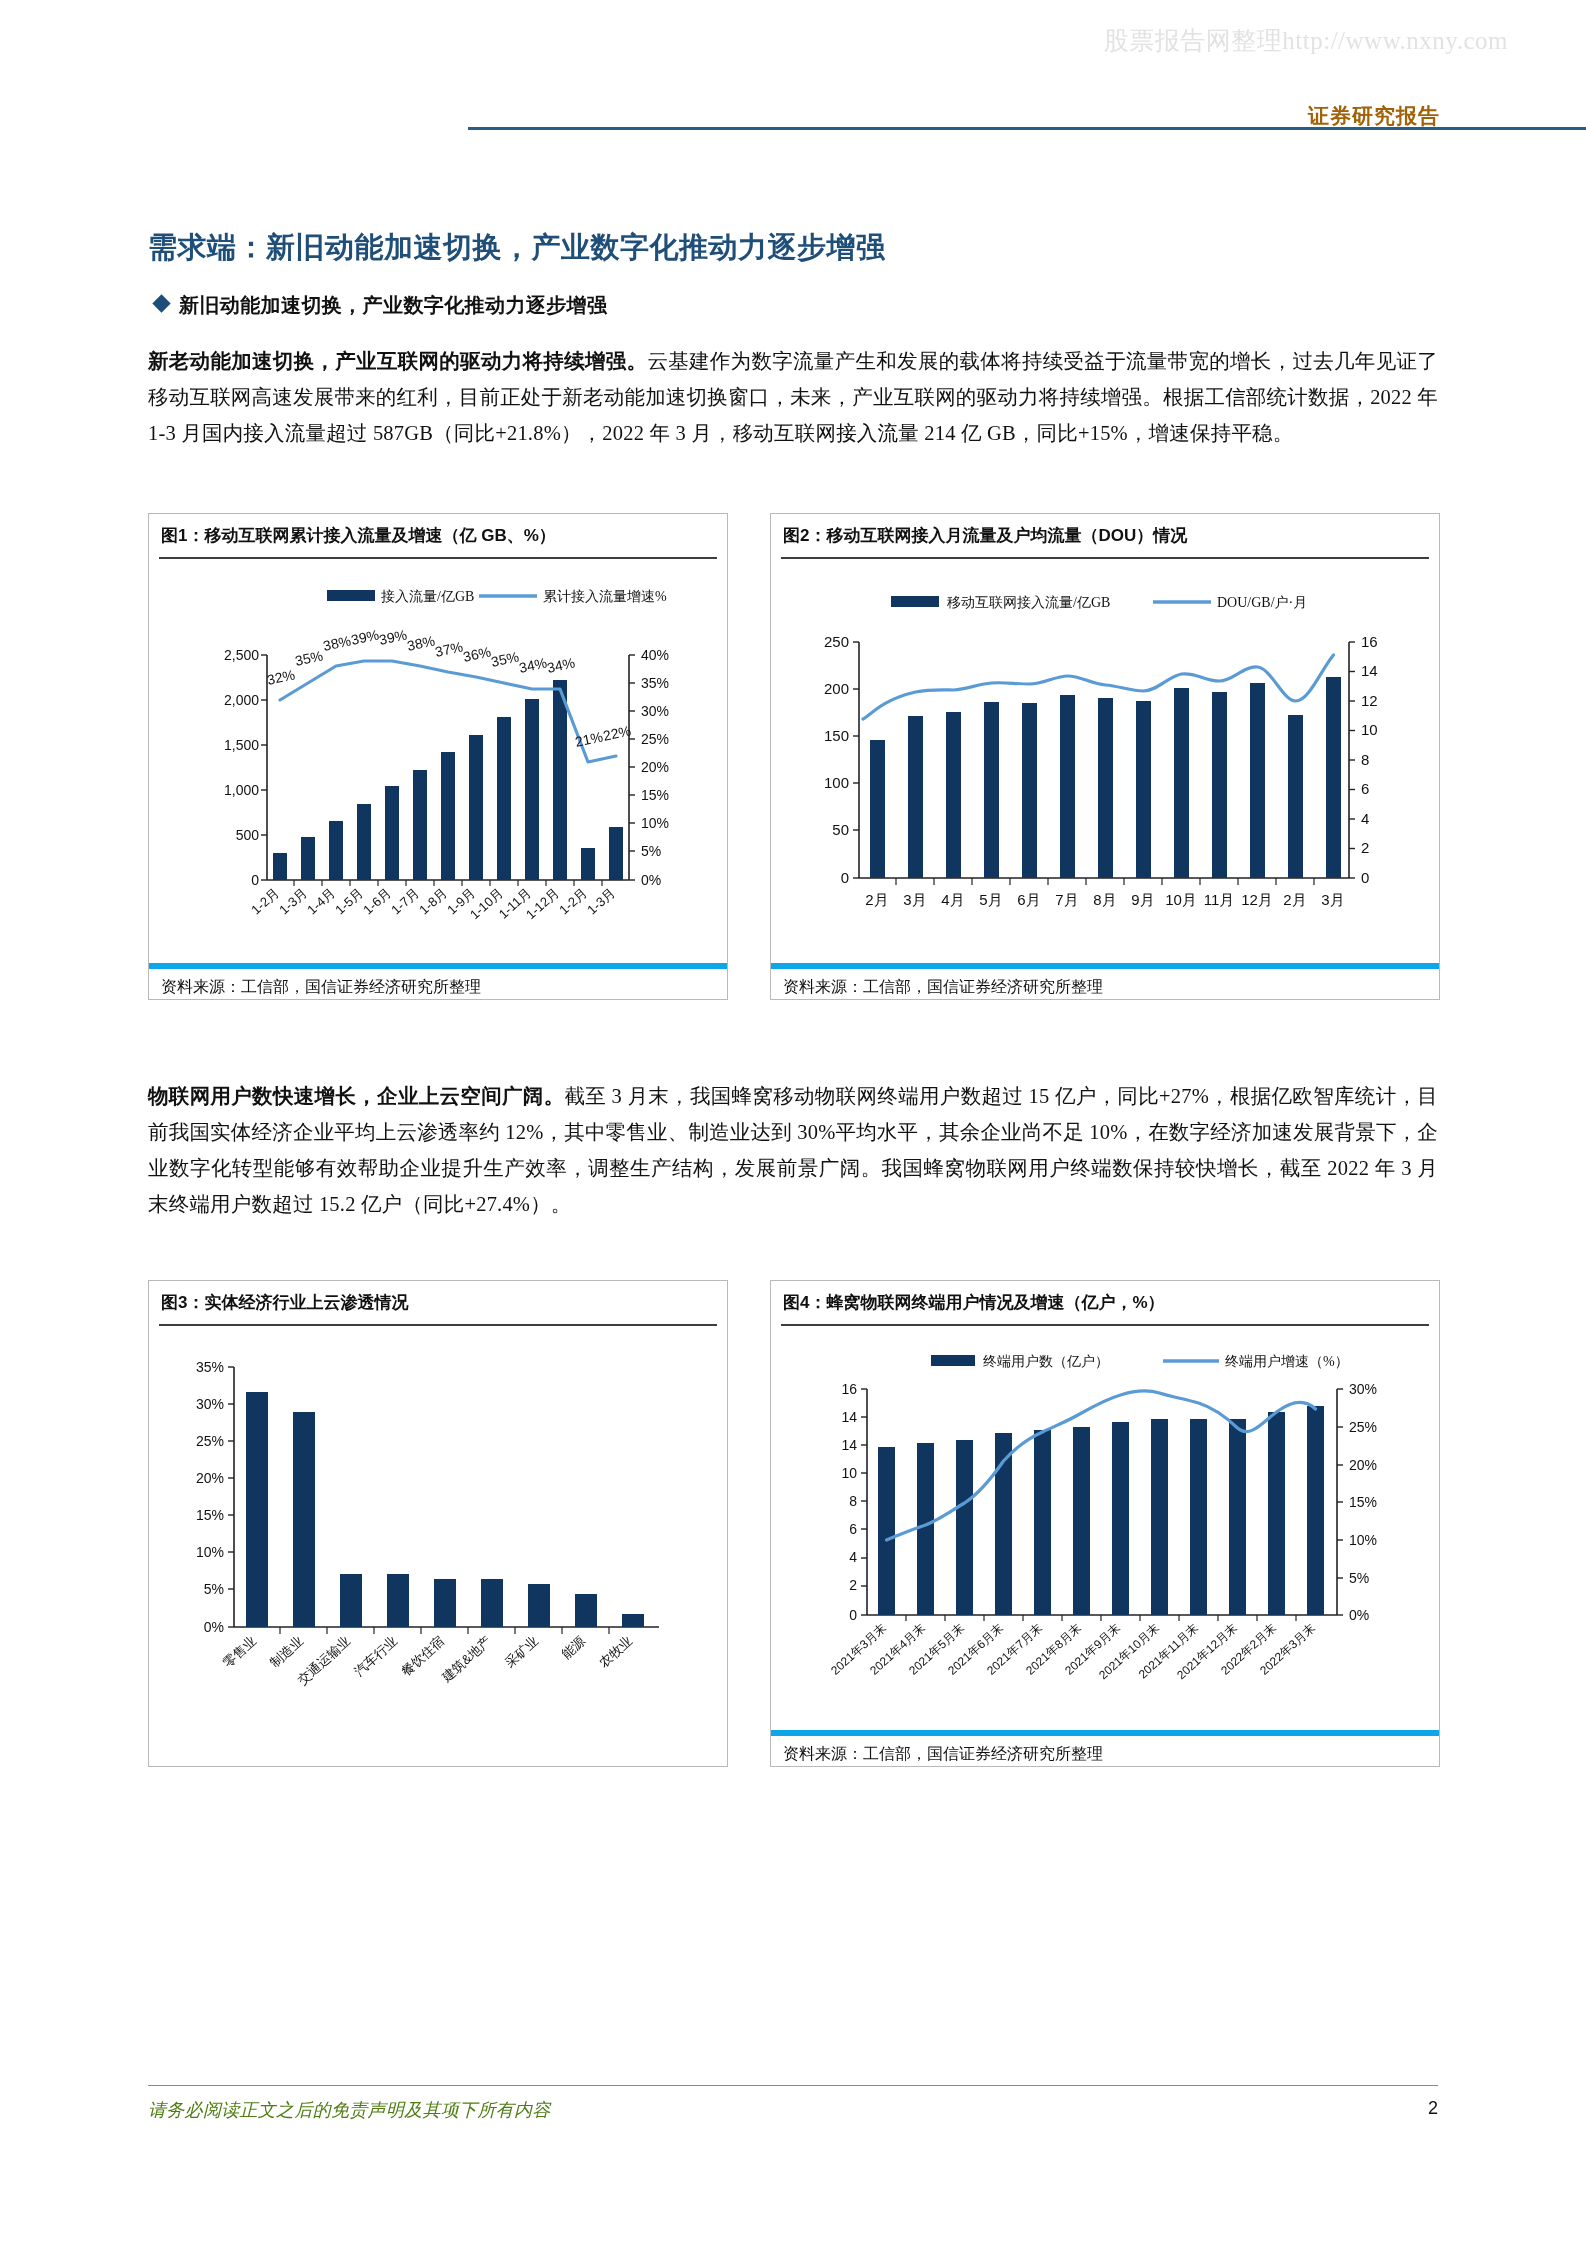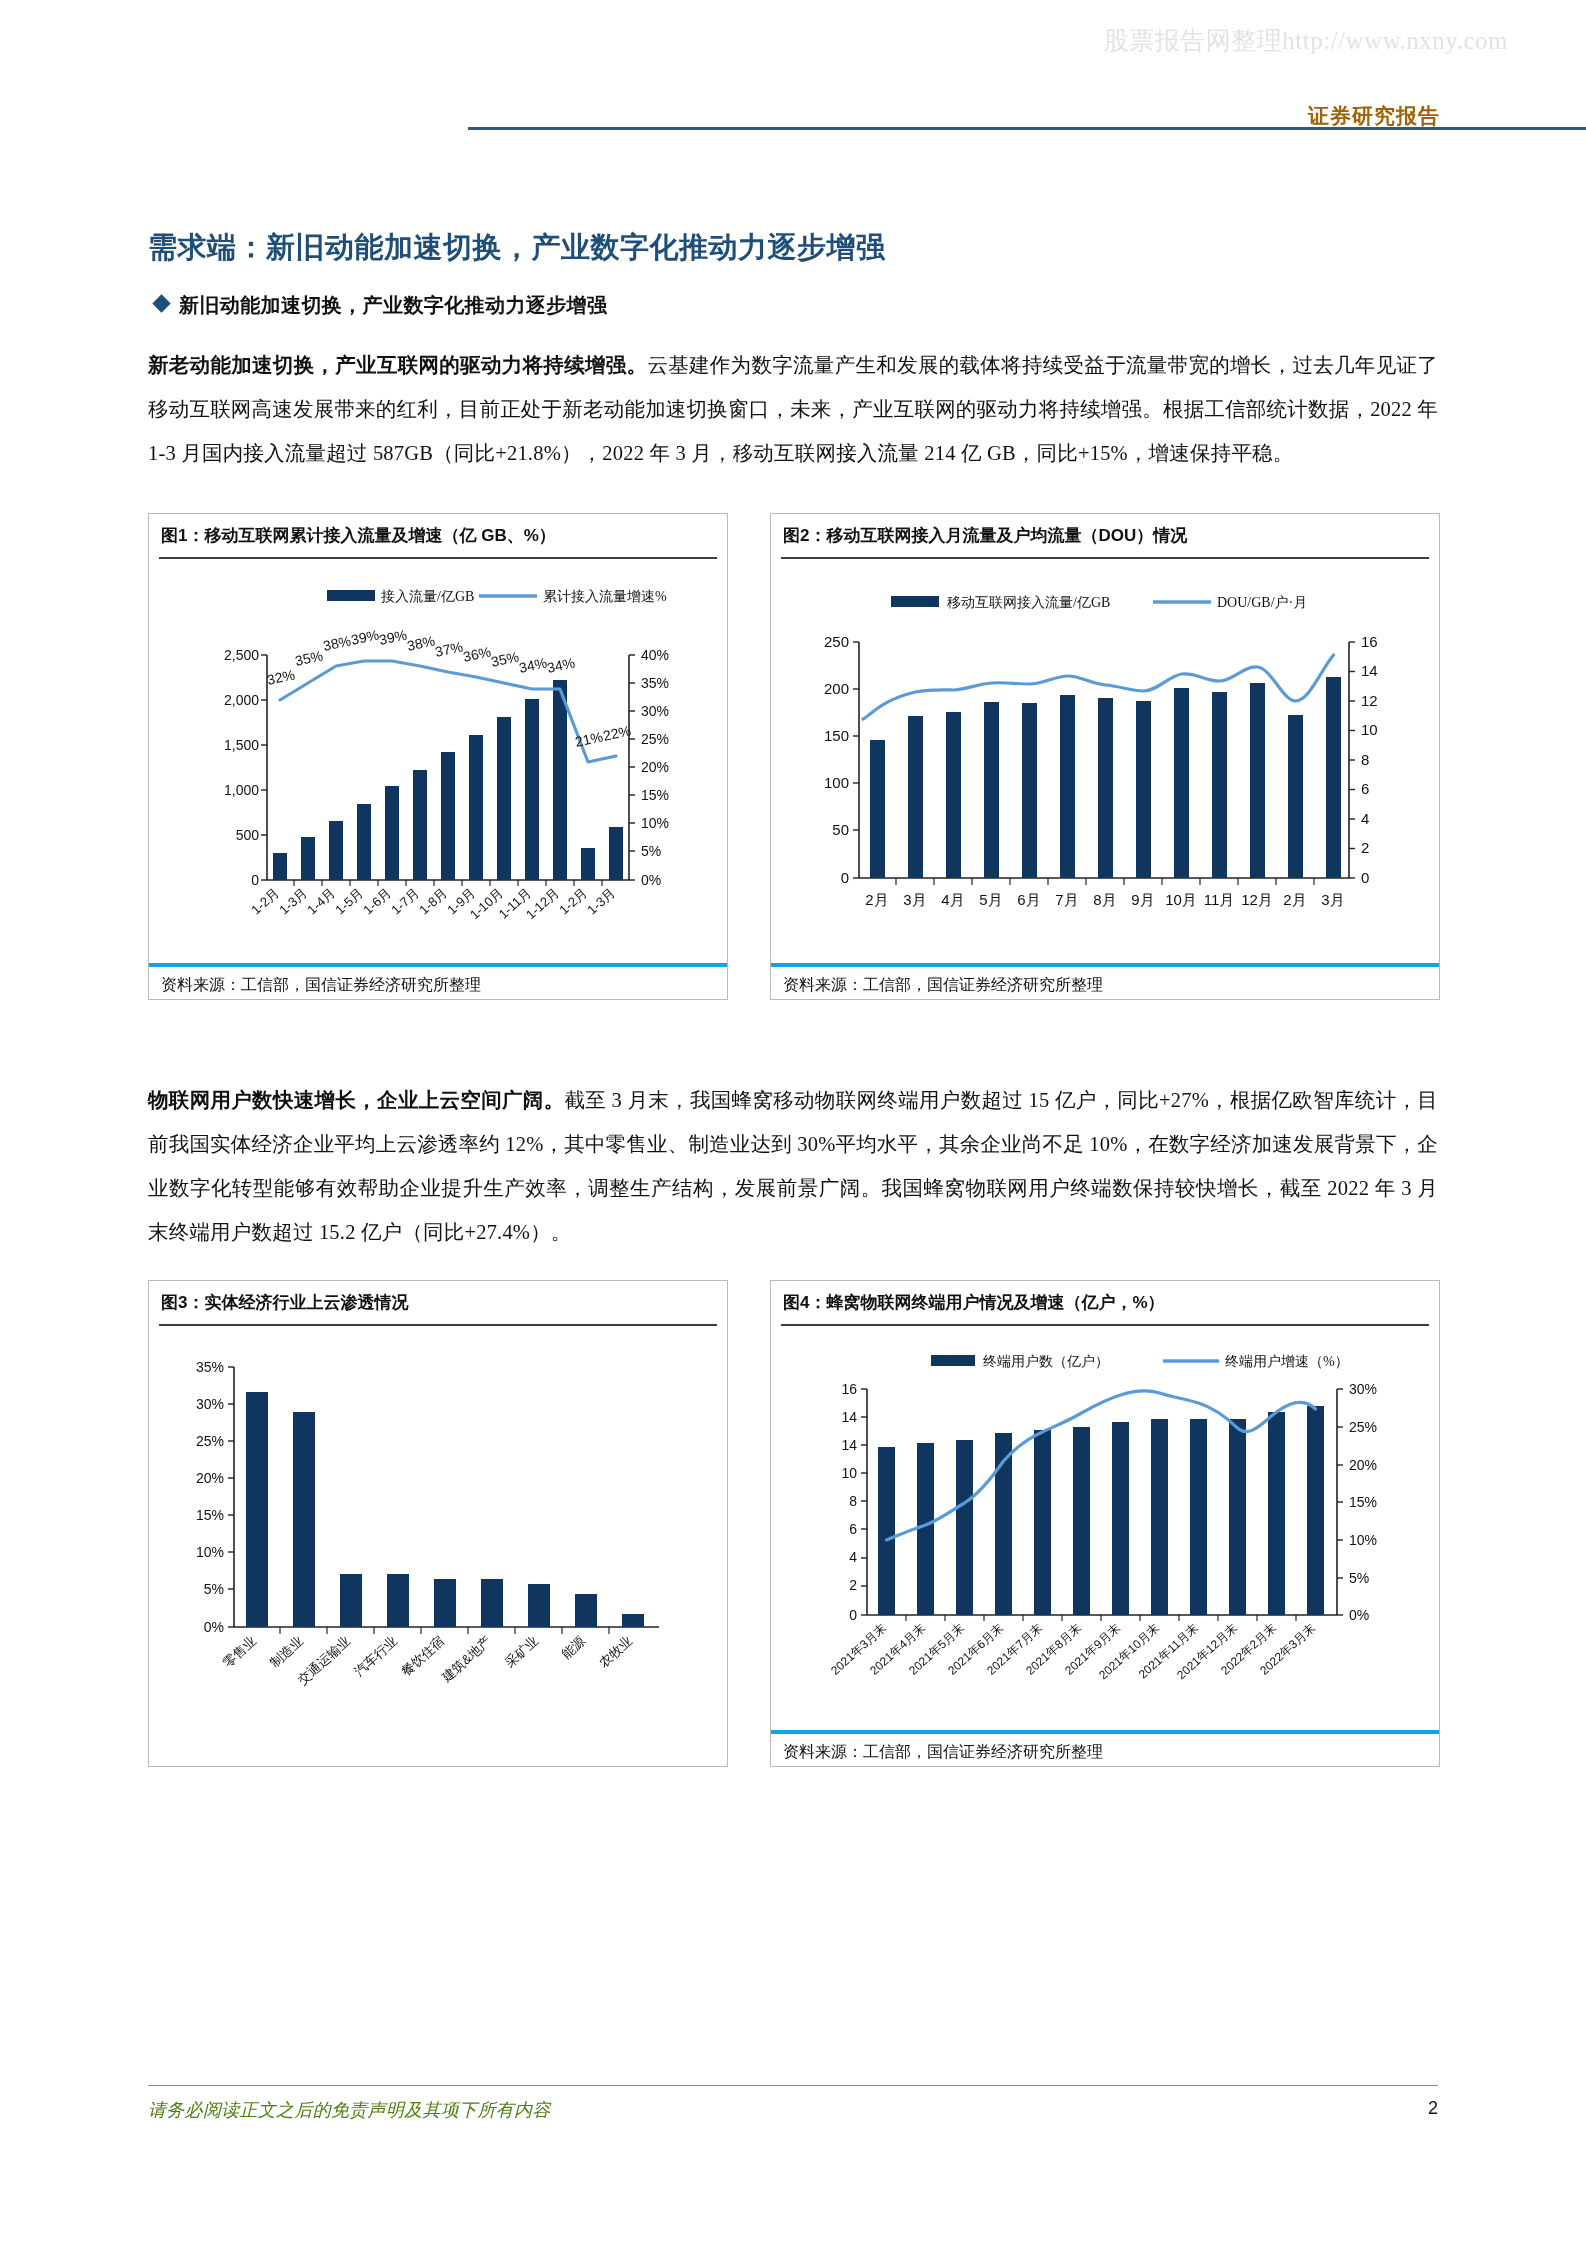--- a/index.html
+++ b/index.html
@@ -39,35 +39,35 @@
     color:#1f4e79;letter-spacing:.5px;white-space:nowrap;}
 
   
   .bullet-head{position:absolute;left:155px;top:292px;white-space:nowrap;}
   .diamond{display:inline-block;width:13px;height:13px;background:#1f4e79;
     transform:rotate(45deg);vertical-align:2px;margin-right:11px;}
   .bullet-head span.txt{font-family:"Liberation Sans",sans-serif;font-weight:bold;
     font-size:20px;color:#111;letter-spacing:.4px;}
 
   
-  .para{position:absolute;font-size:20.5px;line-height:44px;color:#111;
+  .para{position:absolute;font-size:20.5px;line-height:36px;color:#111;
     text-align:justify;letter-spacing:.2px;}
   .para b{font-family:"Liberation Sans",sans-serif;font-weight:bold;}
   .p1{left:148px;top:343px;width:1290px;}
   .p2{left:148px;top:1078px;width:1290px;}
   .p3{left:148px;top:1845px;width:1290px;}
 
   
   .fig{position:absolute;border:1px solid #b9b9b9;background:#fff;}
   .fig-title{position:absolute;left:0;top:0;right:0;height:38px;
     font-family:"Liberation Sans",sans-serif;font-weight:bold;font-size:17px;
     color:#111;padding:10px 0 0 12px;box-sizing:border-box;white-space:nowrap;}
   .fig-rule{position:absolute;left:10px;right:10px;top:43px;height:2px;background:#3d3d3d;}
   .fig-src{position:absolute;left:0;bottom:0;right:0;height:36px;
-    border-top:4px solid #0ea5e9;
+    border-top:6px solid #0ea5e9;
     font-size:16px;color:#111;padding:8px 0 0 12px;box-sizing:border-box;white-space:nowrap;}
 
   #fig1{left:148px;top:513px;width:578px;height:485px;}
   #fig2{left:770px;top:513px;width:668px;height:485px;}
   #fig3{left:148px;top:1280px;width:578px;height:485px;}
   #fig4{left:770px;top:1280px;width:668px;height:485px;}
 
   .plot{position:absolute;left:0;top:46px;right:0;bottom:37px;}
   .svg-plot{display:block;width:100%;height:100%;}
 

